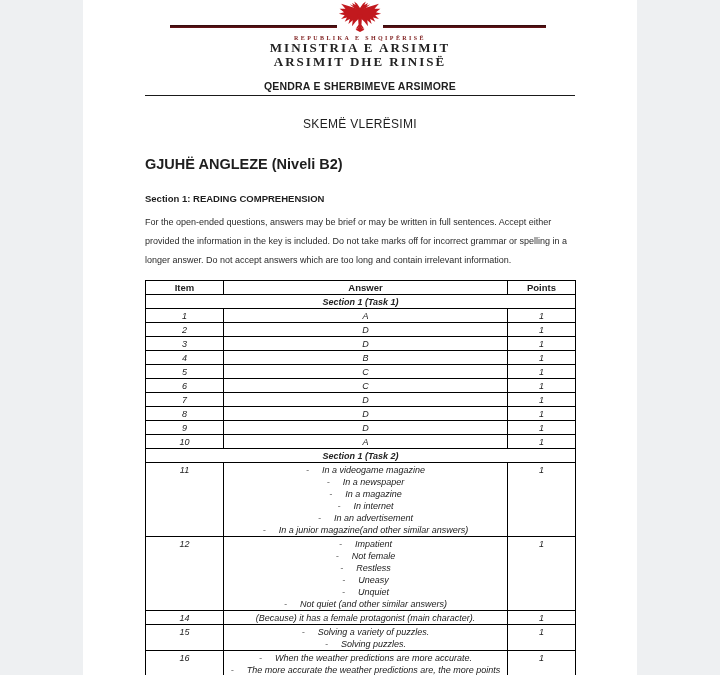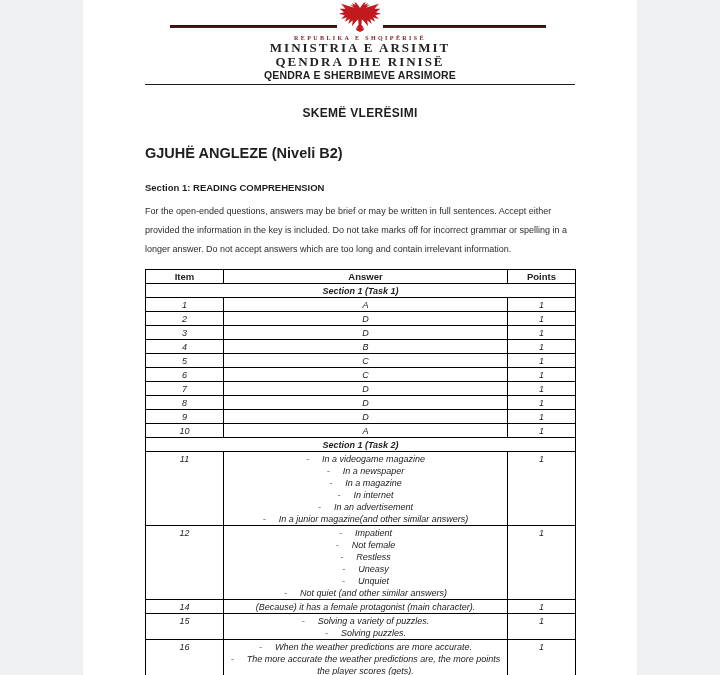--- a/index.html
+++ b/index.html
@@ -30,28 +30,28 @@
     font-size:6px;font-weight:bold;letter-spacing:2.4px;
     color:#7d1b1b;white-space:nowrap;
   }
   .ministry-line{
     text-align:center;font-family:"Liberation Serif", serif;
     font-weight:bold;font-size:13px;line-height:14px;
     letter-spacing:2px;color:#232323;
   }
   .agency-line{
     text-align:center;font-weight:bold;font-size:10.5px;line-height:13px;
-    letter-spacing:0.2px;color:#1e1e1e;margin-top:0;
+    letter-spacing:0.2px;color:#1e1e1e;margin-top:11px;
   }
   .head-rule{
     height:0;border-top:1.5px solid #1a1a1a;margin:2px 62px 0 62px;
   }
   
   .doc-title{
-    margin-top:21px;text-align:center;font-weight:bold;font-size:12px;
+    margin-top:21px;text-align:center;font-weight:normal;font-size:12px;
     letter-spacing:0.3px;color:#1e1e1e;
   }
   .doc-subject{
     margin:25px 62px 0 62px;font-weight:bold;font-size:14.5px;color:#1e1e1e;
   }
   .doc-section-heading{
     margin:21px 62px 0 62px;font-weight:bold;font-size:9.5px;color:#1e1e1e;
   }
   .doc-instructions{
     margin:9px 62px 0 62px;font-size:9px;line-height:19px;color:#2b2b2b;
@@ -90,21 +90,21 @@
           <g fill="#c2191e">
             <path d="M30 11 L26 5 L22 2 L24 7 L19 4 L21 8 L16 6 L22 11 L30 15 L38 11 L44 6 L39 8 L41 4 L36 7 L38 2 L34 5 Z"></path>
             <path d="M30 13 L4 5 L10 12 L2 12 L8 17 L1 19 L9 21 L4 26 L12 24 L9 30 L16 26 L14 33 L20 28 L19 36 L24 30 L30 24 L36 30 L41 36 L40 28 L46 33 L44 26 L51 30 L48 24 L56 26 L51 21 L59 19 L52 17 L58 12 L50 12 L56 5 Z"></path>
             <path d="M27 20 L33 20 L32 34 L36 40 L30 37 L24 40 L28 34 Z"></path>
             <path d="M24 41 L30 36 L36 41 L30 44 Z"></path>
           </g>
         </svg>
       </div>
       <div class="republic-caps">REPUBLIKA E SHQIPËRISË</div>
       <div class="ministry-line">MINISTRIA E ARSIMIT</div>
-      <div class="ministry-line">QENDRA DHE RINISË</div>
+      <div class="ministry-line">ARSIMIT DHE RINISË</div>
       <div class="agency-line">QENDRA E SHERBIMEVE ARSIMORE</div>
       <div class="head-rule"></div>
     </div>
 
     <div class="doc-title">SKEMË VLERËSIMI</div>
 
     <div class="doc-subject">GJUHË ANGLEZE (Niveli B2)</div>
 
     <div class="doc-section-heading">Section 1: READING COMPREHENSION</div>
 

